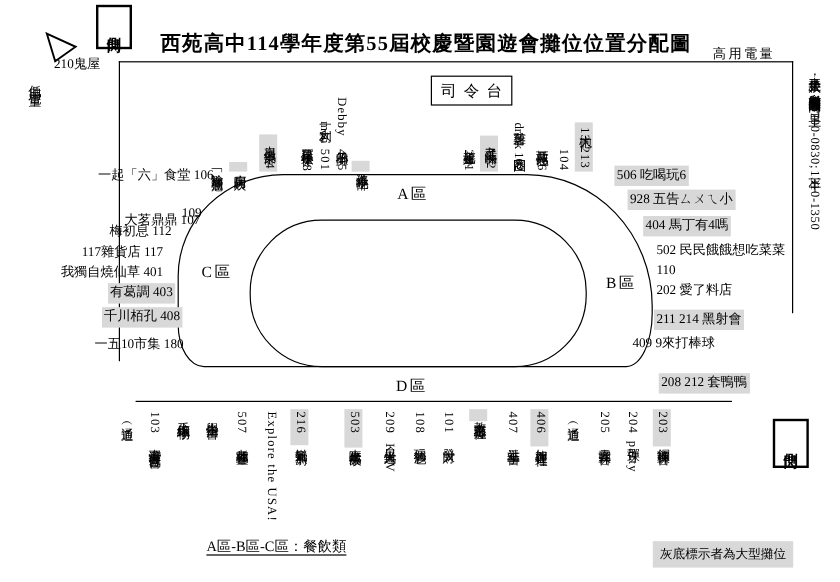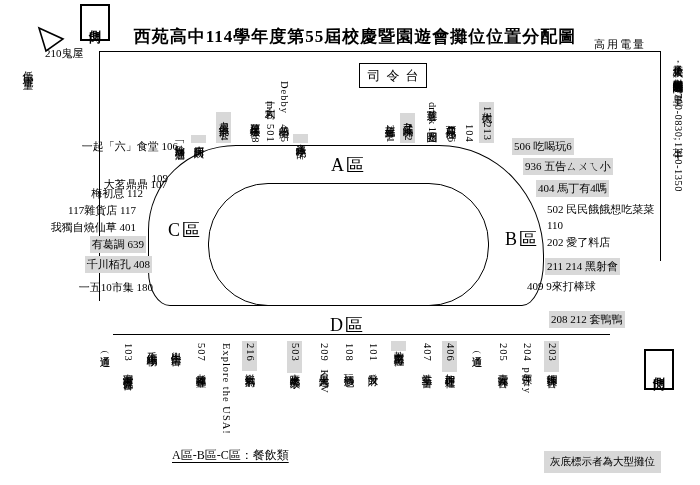--- a/index.html
+++ b/index.html
@@ -7,21 +7,21 @@
         font-family:"Liberation Serif","DejaVu Serif",serif;color:#000;}
   .abs{position:absolute;}
   .lbl{font-size:11px;line-height:1.18;white-space:nowrap;}
   .v{writing-mode:vertical-rl;text-orientation:mixed;font-size:10.5px;letter-spacing:1px;line-height:1;white-space:nowrap;}
   .gray{background:#d8d8d8;padding:2px 2px;}
   .hline{background:#000;height:1px;}
   .vline{background:#000;width:1px;}
   .gatebox{border:2.5px solid #000;display:flex;align-items:center;justify-content:center;
            font-weight:bold;background:#fff;z-index:5;}
   .gatebox .v{font-size:12px;letter-spacing:2px;font-weight:bold;}
-  .zone{font-size:18px;letter-spacing:2px;font-weight:500;}
+  .zone{font-size:13px;letter-spacing:2px;font-weight:500;}
   .track-outer{border:1px solid #000;border-radius:88px 105px 22px 22px / 85px 110px 45px 35px;}
   .track-inner{border:1px solid #000;border-radius:60px;}
   .stage{border:1.5px solid #000;display:flex;align-items:center;justify-content:center;
          font-size:13px;letter-spacing:6px;padding-left:6px;background:#fff;}
   .legend{font-size:12px;text-decoration:underline;text-underline-offset:3px;white-space:nowrap;}
   .note{background:#d8d8d8;font-size:10.5px;display:flex;align-items:center;justify-content:center;white-space:nowrap;}
   .title{font-size:17px;font-weight:600;letter-spacing:1px;text-align:center;white-space:nowrap;}
   .small{font-size:10.5px;white-space:nowrap;}
 </style>
 </head>
@@ -78,26 +78,26 @@
     <div class="abs v" style="left:463px;bottom:0;">104</div>
     <div class="abs v gray" style="left:479px;bottom:0;">大砲13 213</div>
   </div>
 
   <div class="abs lbl" style="right:522px;top:140px;">一起「六」食堂 106</div>
   <div class="abs lbl" style="right:533px;top:150px;margin-top:28px;">大茗鼎鼎 107</div>
   <div class="abs lbl" style="right:532px;top:172px;">109</div>
   <div class="abs lbl" style="right:557px;top:187px;">梅初息 112</div>
   <div class="abs lbl" style="right:564px;top:204px;">117雜貨店 117</div>
   <div class="abs lbl" style="right:564px;top:221px;">我獨自燒仙草 401</div>
-  <div class="abs lbl gray" style="right:554px;top:236px;">有葛調 639</div>
+  <div class="abs lbl gray" style="right:554px;top:236px;">有葛調 403</div>
   <div class="abs lbl gray" style="right:548px;top:256px;">千川栢孔 408</div>
   <div class="abs lbl" style="right:547px;top:281px;">一五10市集 180</div>
 
   <div class="abs lbl gray" style="left:512px;top:138px;">506 吃喝玩6</div>
-  <div class="abs lbl gray" style="left:523px;top:158px;">936 五告ㄙㄨㄟ小</div>
+  <div class="abs lbl gray" style="left:523px;top:158px;">928 五告ㄙㄨㄟ小</div>
   <div class="abs lbl gray" style="left:536px;top:180px;">404 馬丁有4嗎</div>
   <div class="abs lbl" style="left:547px;top:203px;">502 民民餓餓想吃菜菜</div>
   <div class="abs lbl" style="left:547px;top:219px;">110</div>
   <div class="abs lbl" style="left:547px;top:236px;">202 愛了料店</div>
   <div class="abs lbl gray" style="left:545px;top:258px;">211 214 黑射會</div>
   <div class="abs lbl" style="left:527px;top:280px;">409 9來打棒球</div>
   <div class="abs lbl gray" style="left:549px;top:311px;">208 212 套鴨鴨</div>
 
   <div class="abs" style="left:0;top:341px;width:700px;height:100px;">
     <div class="abs v" style="left:99px;top:6px;">（通道）</div>

